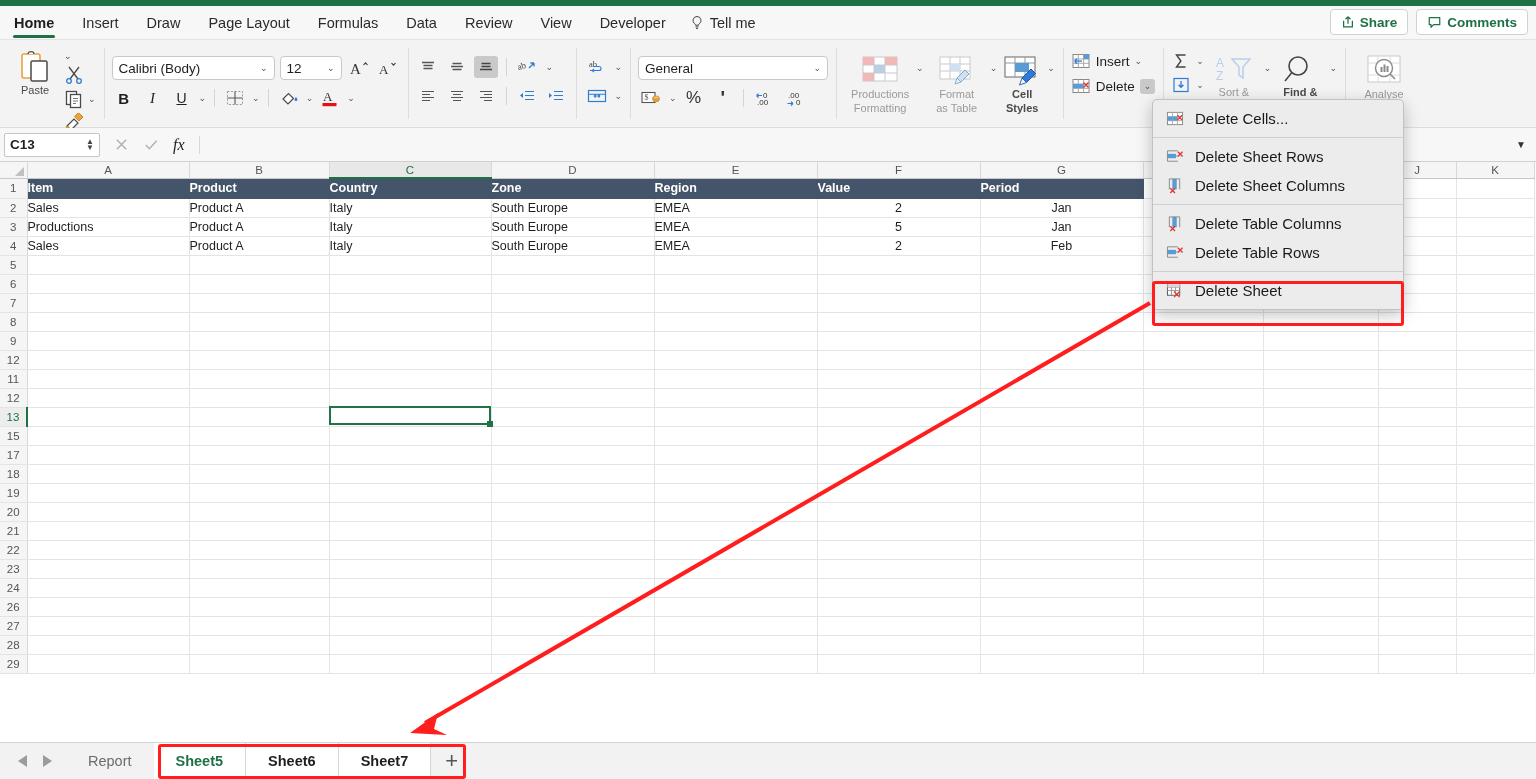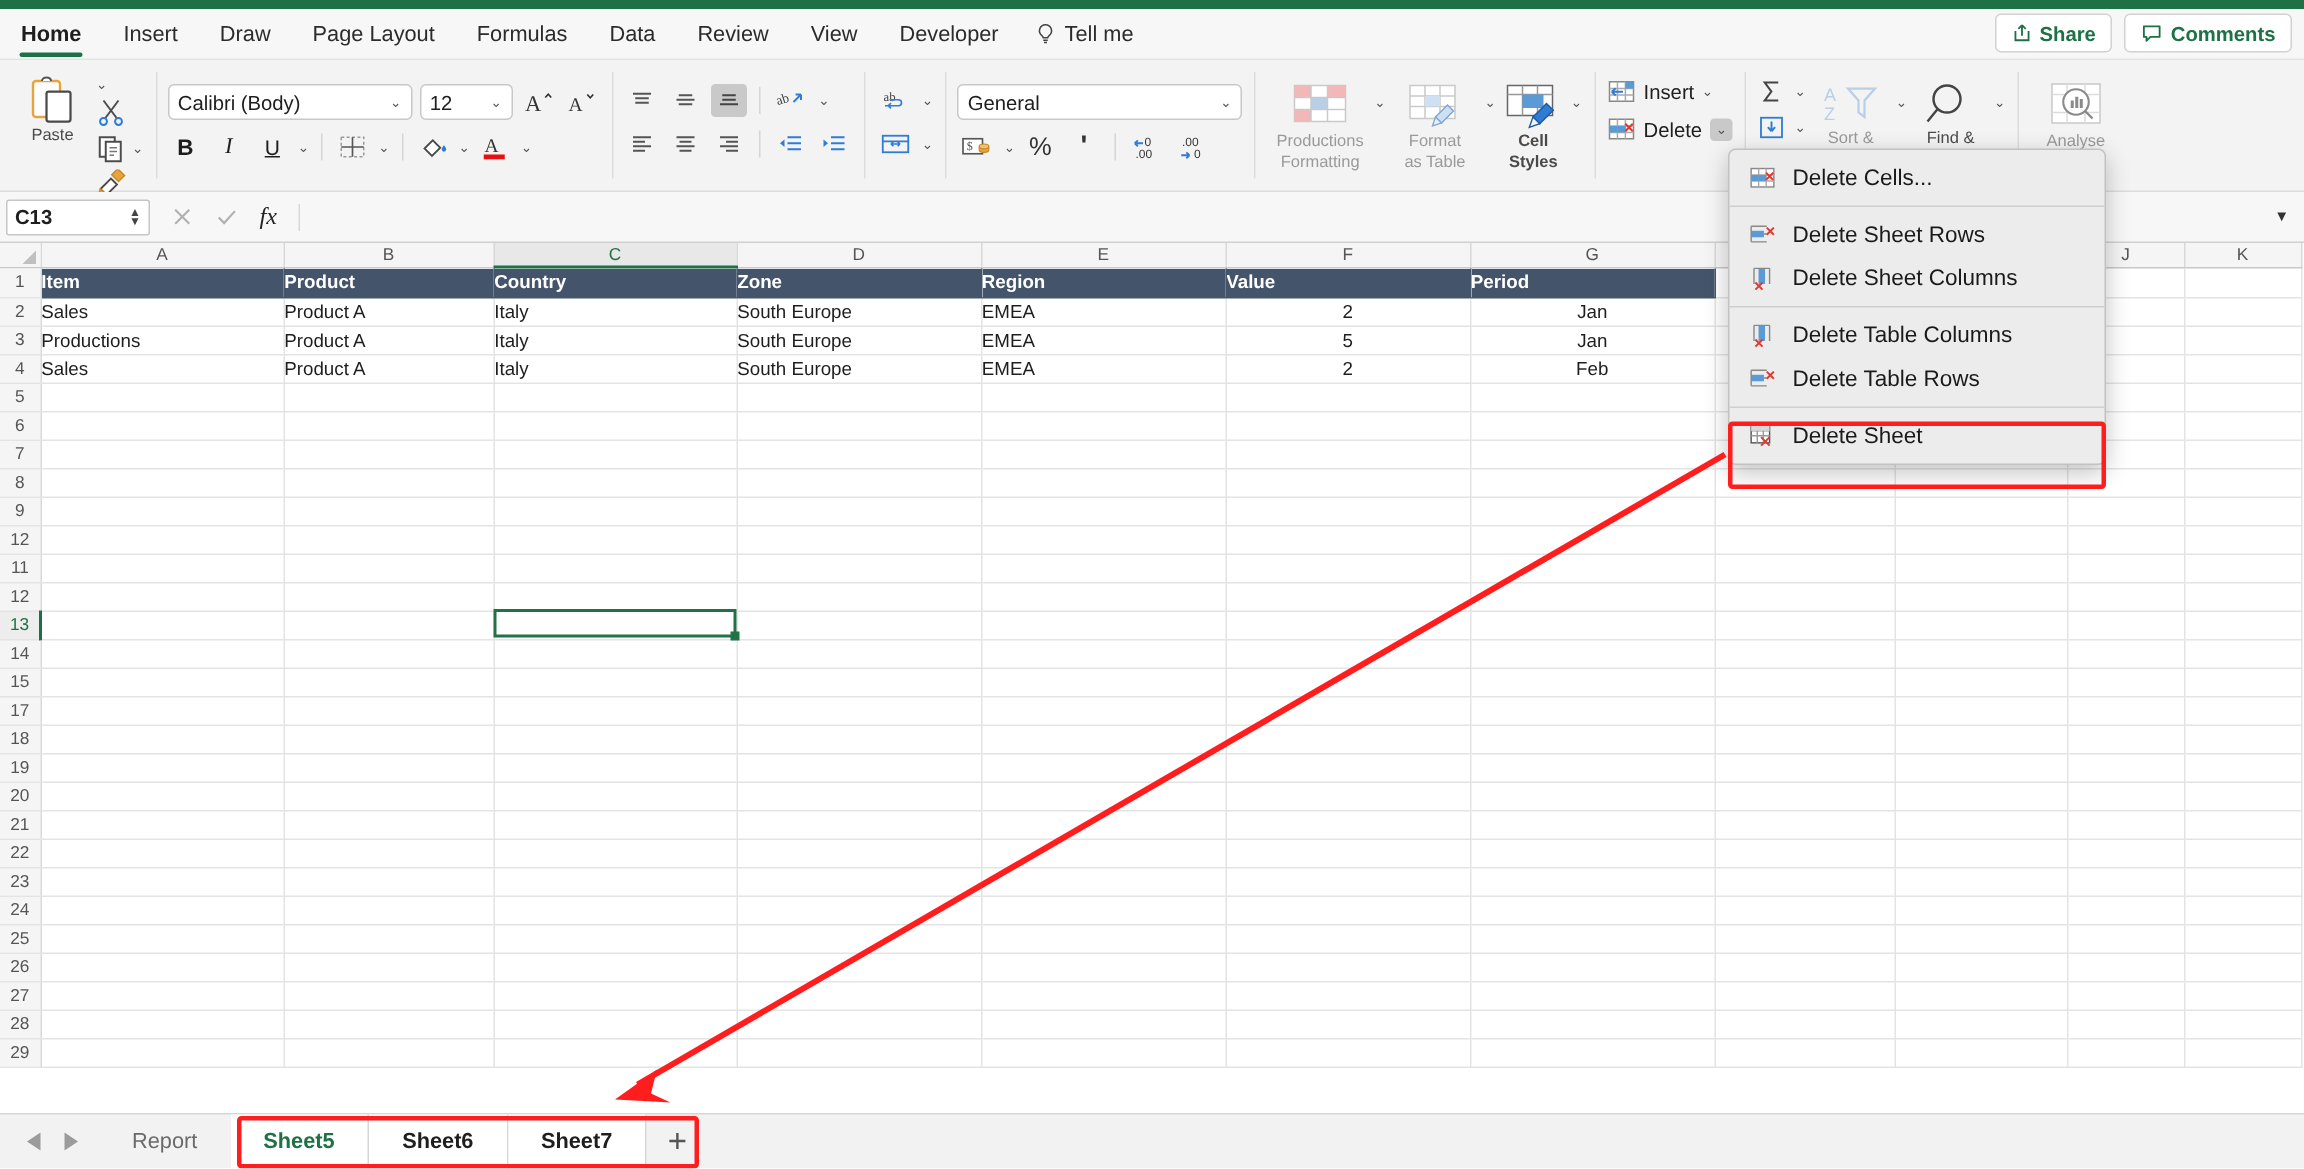--- a/index.html
+++ b/index.html
@@ -578,21 +578,21 @@
         </svg>
         <span class="lbl-sm lbl-dim">Sort &amp;</span>
         <span class="lbl-sm lbl-dim">Filter</span>
       </div>
       <span class="chev" style="padding-top:14px">⌄</span>
       <div class="bigbtn" style="width:58px">
         <svg width="40" height="30" viewBox="0 0 40 30">
           <circle cx="18" cy="12" r="9" fill="none" stroke="#444" stroke-width="1.6"></circle>
           <path d="M11.5 19L5 27" stroke="#444" stroke-width="1.6"></path>
         </svg>
-        <span class="lbl-sm" style="font-weight:normal">Find &amp;</span>
+        <span class="lbl-sm" style="font-weight:bold">Find &amp;</span>
         <span class="lbl-sm" style="font-weight:bold">Select</span>
       </div>
       <span class="chev" style="padding-top:14px">⌄</span>
     </div>
 
     <div class="grp" style="padding-top:10px">
       <div class="bigbtn" style="width:62px">
         <svg width="40" height="32" viewBox="0 0 40 32">
           <rect x="4" y="2" width="32" height="26" fill="#fff" stroke="#c9c9c9"></rect>
           <path d="M4 9h32M4 21h32M14 2v26M26 2v26" stroke="#dcdcdc"></path>
@@ -826,34 +826,20 @@
             <td class="cell" style="width:163px"></td>
             <td class="cell" style="width:163px"></td>
             <td class="cell" style="width:163px"></td>
             <td class="cell" style="width:163px"></td>
             <td class="cell" style="width:120px"></td>
             <td class="cell" style="width:115px"></td>
             <td class="cell" style="width:78px"></td>
             <td class="cell" style="width:78px"></td>
           </tr>
           <tr>
-            <th class="rowhead">14</th>
-            <td class="cell" style="width:162px"></td>
-            <td class="cell" style="width:140px"></td>
-            <td class="cell" style="width:162px"></td>
-            <td class="cell" style="width:163px"></td>
-            <td class="cell" style="width:163px"></td>
-            <td class="cell" style="width:163px"></td>
-            <td class="cell" style="width:163px"></td>
-            <td class="cell" style="width:120px"></td>
-            <td class="cell" style="width:115px"></td>
-            <td class="cell" style="width:78px"></td>
-            <td class="cell" style="width:78px"></td>
-          </tr>
-          <tr>
             <th class="rowhead">15</th>
             <td class="cell" style="width:162px"></td>
             <td class="cell" style="width:140px"></td>
             <td class="cell" style="width:162px"></td>
             <td class="cell" style="width:163px"></td>
             <td class="cell" style="width:163px"></td>
             <td class="cell" style="width:163px"></td>
             <td class="cell" style="width:163px"></td>
             <td class="cell" style="width:120px"></td>
             <td class="cell" style="width:115px"></td>
@@ -953,34 +939,20 @@
             <td class="cell" style="width:163px"></td>
             <td class="cell" style="width:163px"></td>
             <td class="cell" style="width:163px"></td>
             <td class="cell" style="width:120px"></td>
             <td class="cell" style="width:115px"></td>
             <td class="cell" style="width:78px"></td>
             <td class="cell" style="width:78px"></td>
           </tr>
           <tr>
             <th class="rowhead">24</th>
-            <td class="cell" style="width:162px"></td>
-            <td class="cell" style="width:140px"></td>
-            <td class="cell" style="width:162px"></td>
-            <td class="cell" style="width:163px"></td>
-            <td class="cell" style="width:163px"></td>
-            <td class="cell" style="width:163px"></td>
-            <td class="cell" style="width:163px"></td>
-            <td class="cell" style="width:120px"></td>
-            <td class="cell" style="width:115px"></td>
-            <td class="cell" style="width:78px"></td>
-            <td class="cell" style="width:78px"></td>
-          </tr>
-          <tr>
-            <th class="rowhead">25</th>
             <td class="cell" style="width:162px"></td>
             <td class="cell" style="width:140px"></td>
             <td class="cell" style="width:162px"></td>
             <td class="cell" style="width:163px"></td>
             <td class="cell" style="width:163px"></td>
             <td class="cell" style="width:163px"></td>
             <td class="cell" style="width:163px"></td>
             <td class="cell" style="width:120px"></td>
             <td class="cell" style="width:115px"></td>
             <td class="cell" style="width:78px"></td>

